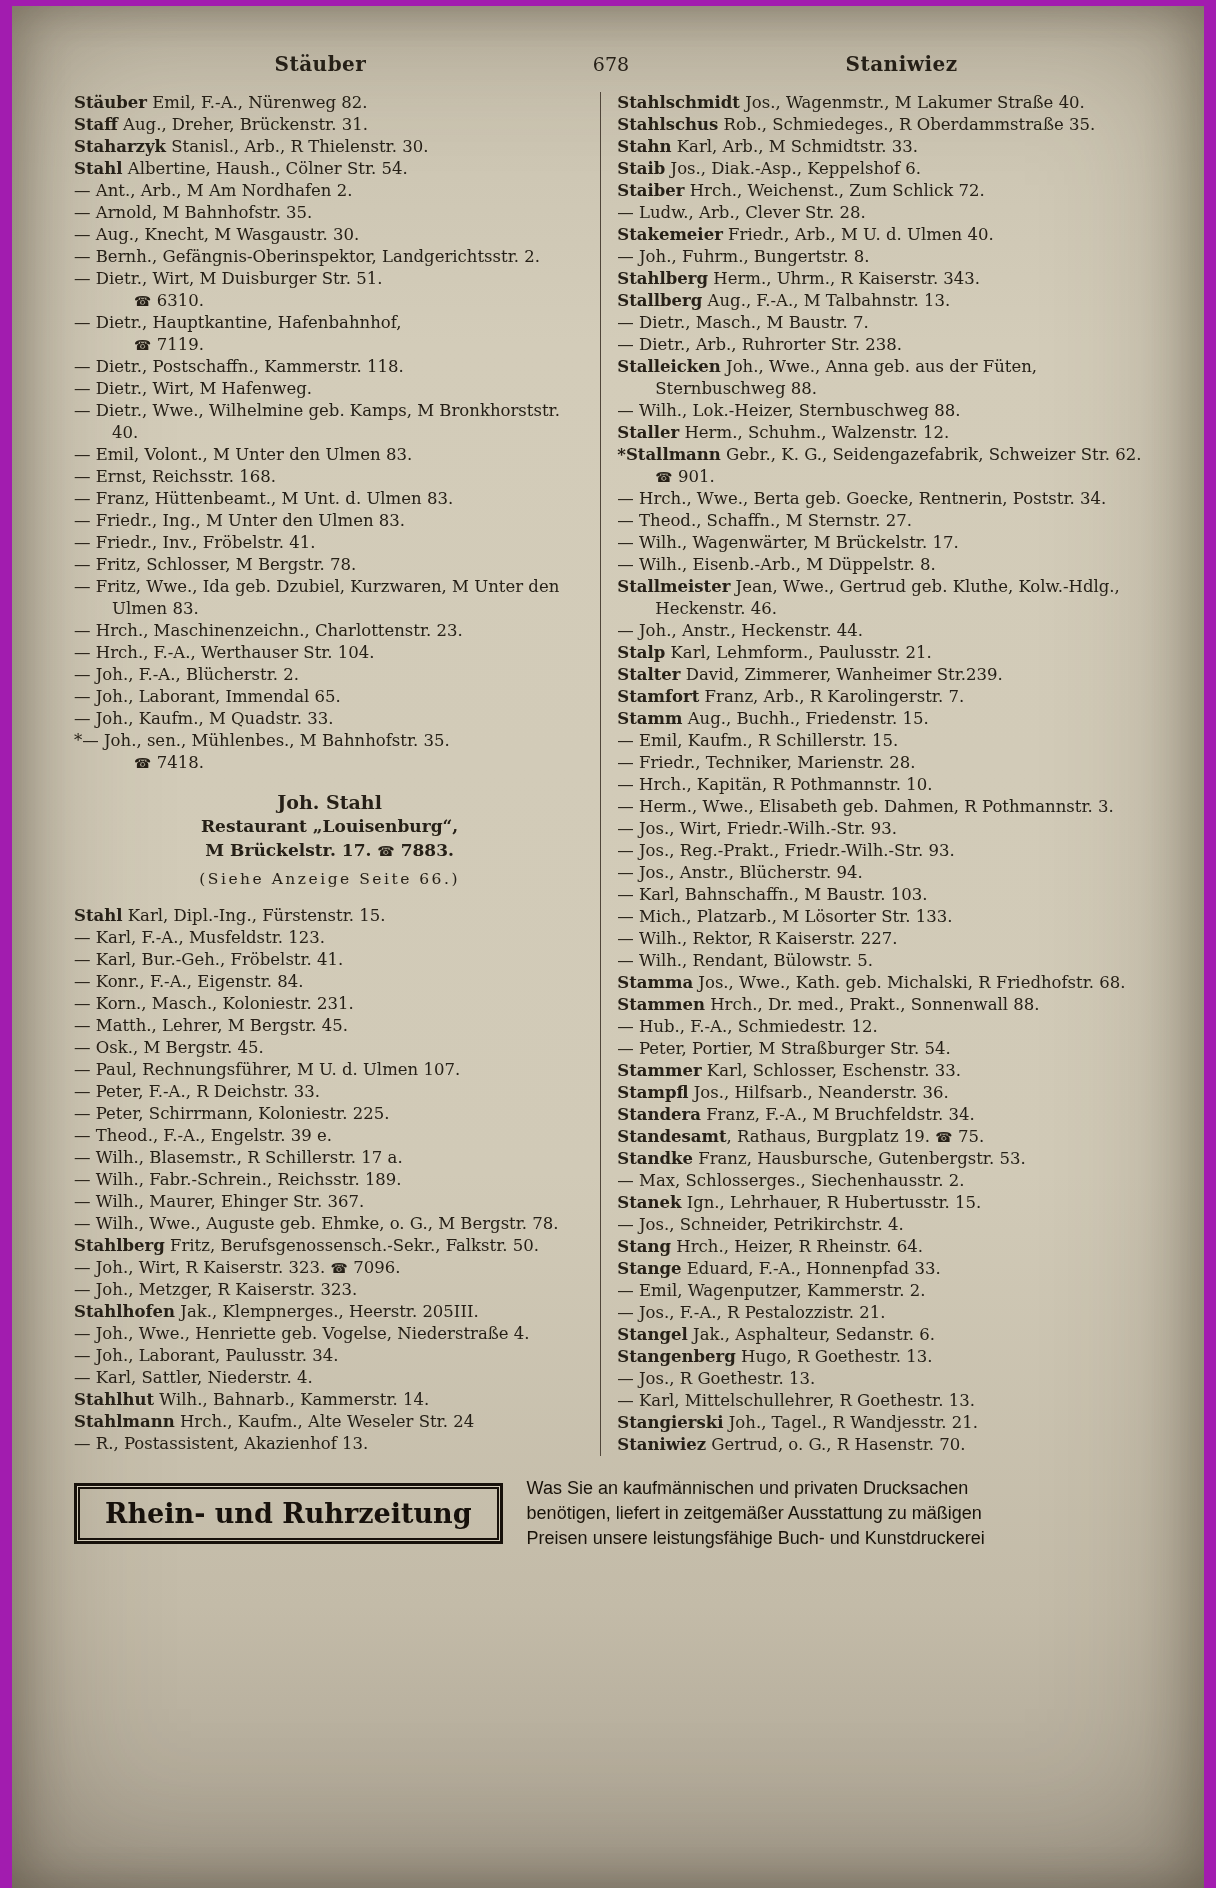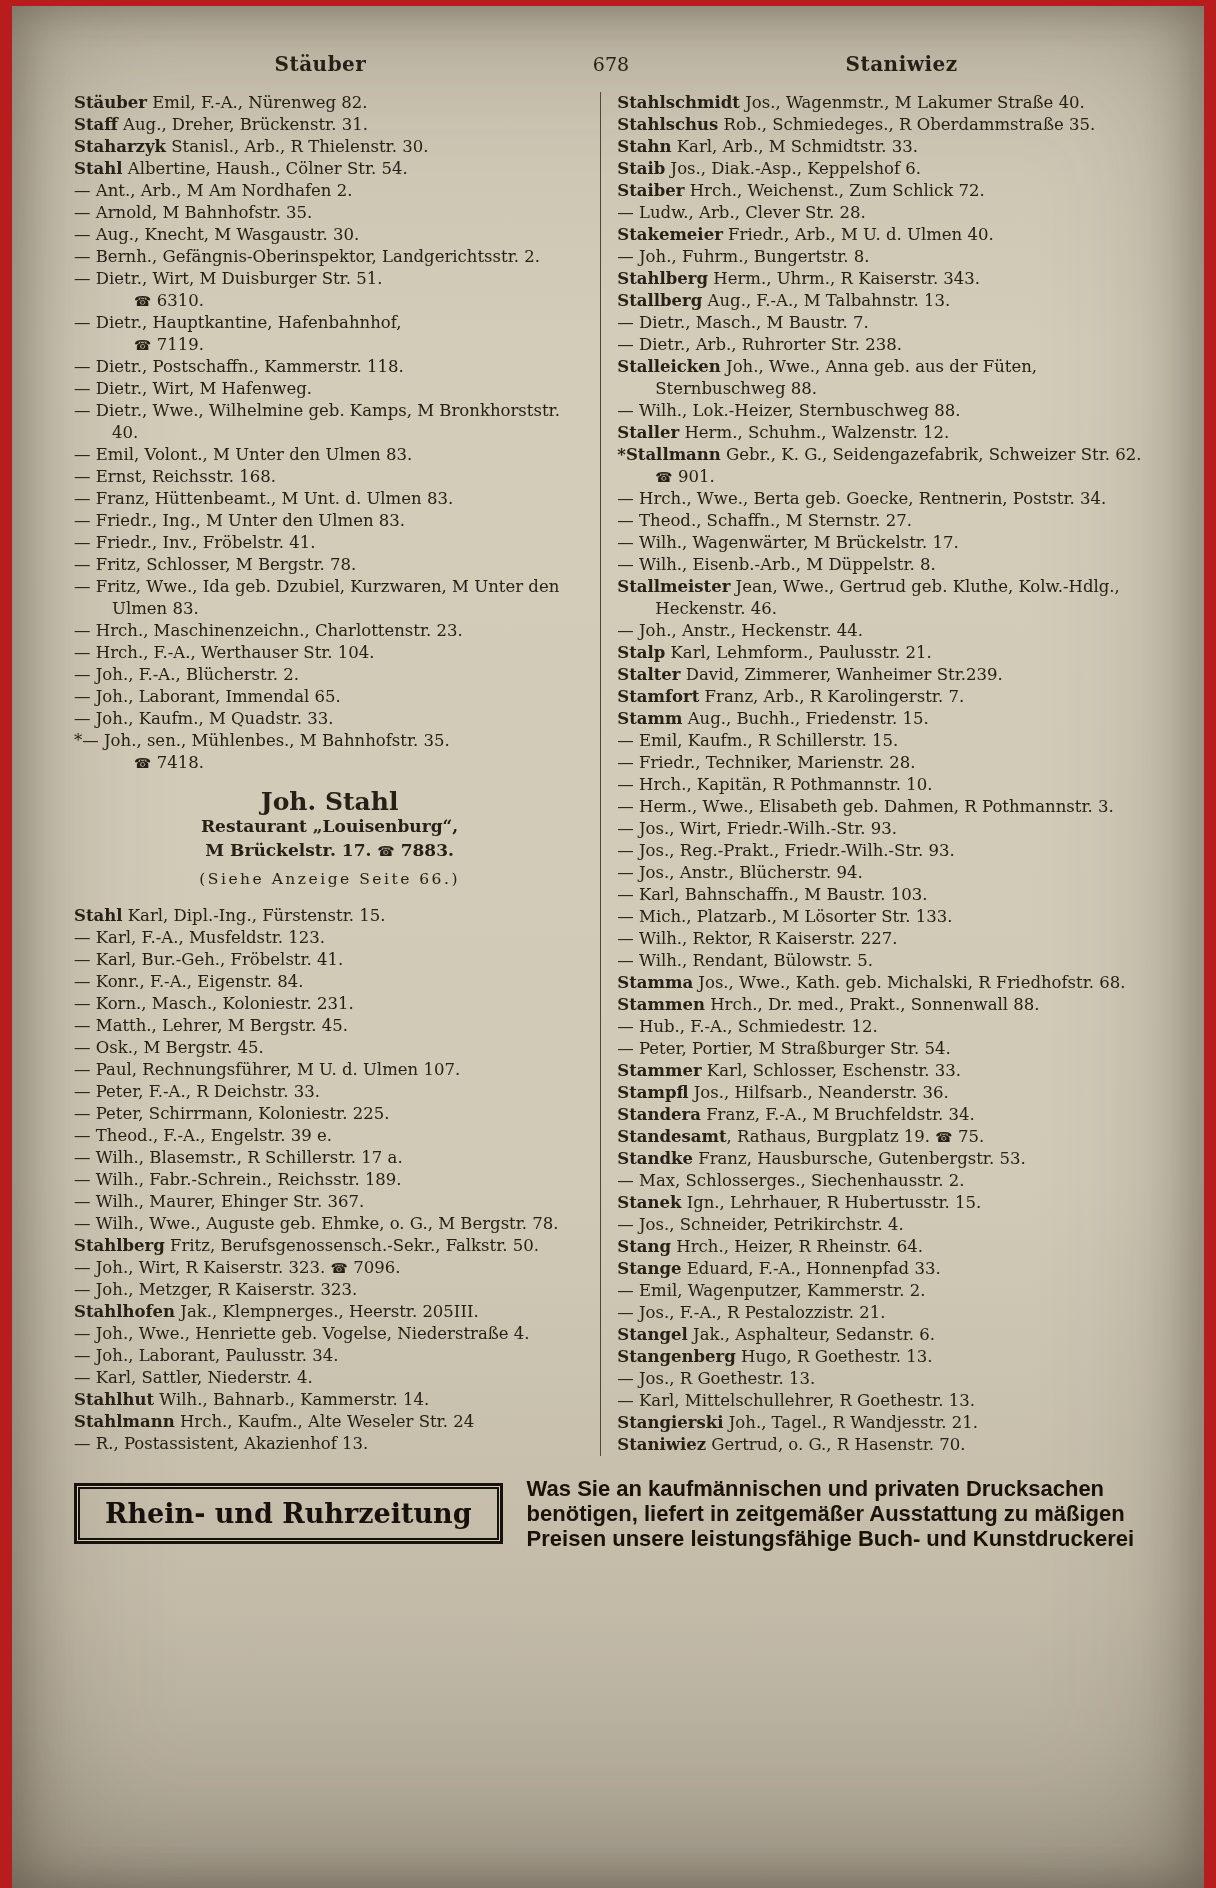--- a/index.html
+++ b/index.html
@@ -1,18 +1,18 @@
 <!DOCTYPE html>
 <html><head>
 <meta charset="utf-8">
 <style>
   html,body{margin:0;padding:0;background:#8d877a;}
   .scan{
     width:1216px;height:1888px;position:relative;overflow:hidden;
-    background:#b91c1c;
+    background:#a21caf;
     font-family:"DejaVu Serif", serif;
   }
   .page{
     position:absolute;left:12px;top:6px;right:12px;bottom:0;
     background:linear-gradient(180deg,#c9c2af 0%,#d3ccb9 18%,#d1cab7 62%,#c3bba8 85%,#aba393 100%);
     box-shadow:inset 0 0 150px rgba(66,54,40,.42), inset -18px 0 40px rgba(66,54,40,.22), inset 18px 0 40px rgba(66,54,40,.22);
     box-sizing:border-box;
     padding:46px 56px 0 62px;
     color:#262017;
   }
@@ -23,32 +23,32 @@
   .col{box-sizing:border-box;}
   .col-left{width:49%;padding-right:15px;}
   .col-right{width:51%;padding-left:16px;border-left:1px solid #50463a;}
   p.entry{margin:0;font-size:16.5px;line-height:22px;padding-left:38px;text-indent:-38px;}
   .head{font-weight:bold;}
   p.phone-line{margin:0;font-size:16.5px;line-height:22px;padding-left:60px;}
   .phone-icon{font-family:"DejaVu Sans",sans-serif;font-size:14px;}
   .center-block{text-align:center;margin:16px 0 14px;}
   .center-block p{margin:0;font-size:17px;line-height:24px;}
   .center-block p.bold{font-weight:bold;}
-  .center-block p.first{font-size:25px;}
+  .center-block p.first{font-size:19px;}
   .center-block p.spaced{letter-spacing:2.5px;font-size:15.5px;margin-top:4px;}
   .ad{display:flex;align-items:center;gap:24px;margin-top:20px;padding-bottom:10px;}
   .ad-logo{
     flex:0 0 auto;
     border:3px solid #17110b;
     box-shadow:inset 0 0 0 1px #d3ccb9, inset 0 0 0 3px #17110b;
     padding:12px 28px;
     font-weight:bold;font-size:27px;white-space:nowrap;color:#17110b;
     font-family:"DejaVu Serif",serif;
   }
-  .ad-text{font-family:"Liberation Sans",sans-serif;font-weight:bold;font-size:22px;line-height:25px;color:#181209;}
+  .ad-text{font-family:"Liberation Sans",sans-serif;font-weight:normal;font-size:18px;line-height:25px;color:#181209;}
 </style>
 </head>
 <body>
 
 <div class="scan">
   <div class="page">
 
     <div class="page-header">
       <span class="col-title">Stäuber</span>
       <span class="page-num">678</span>

